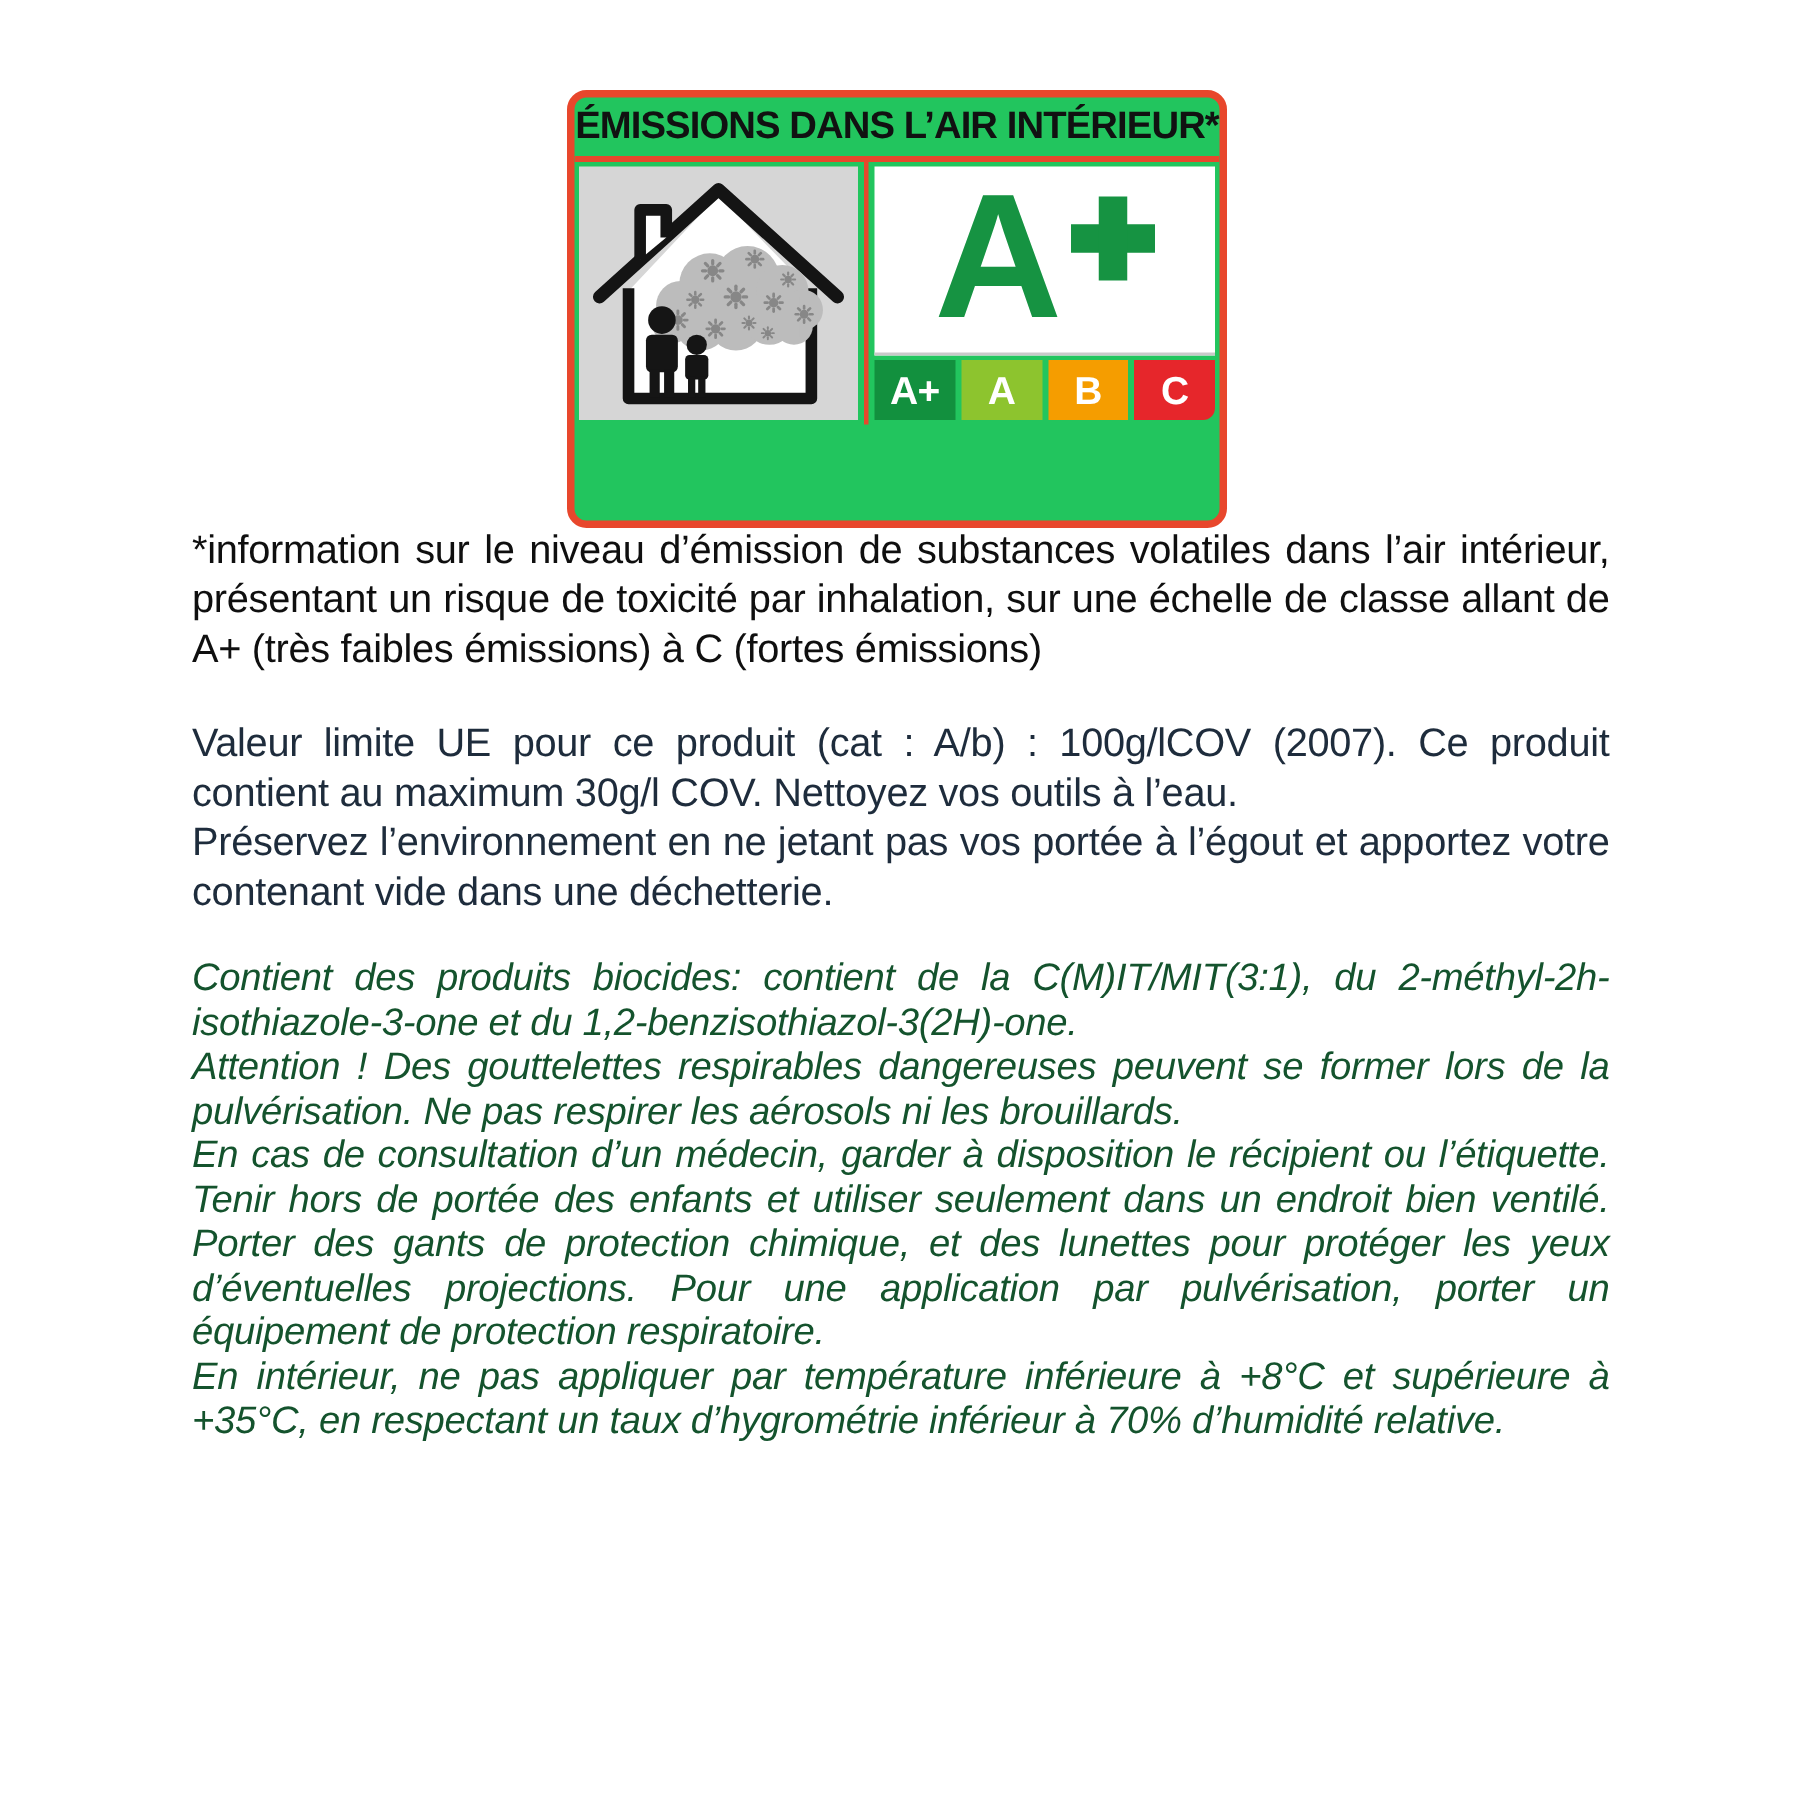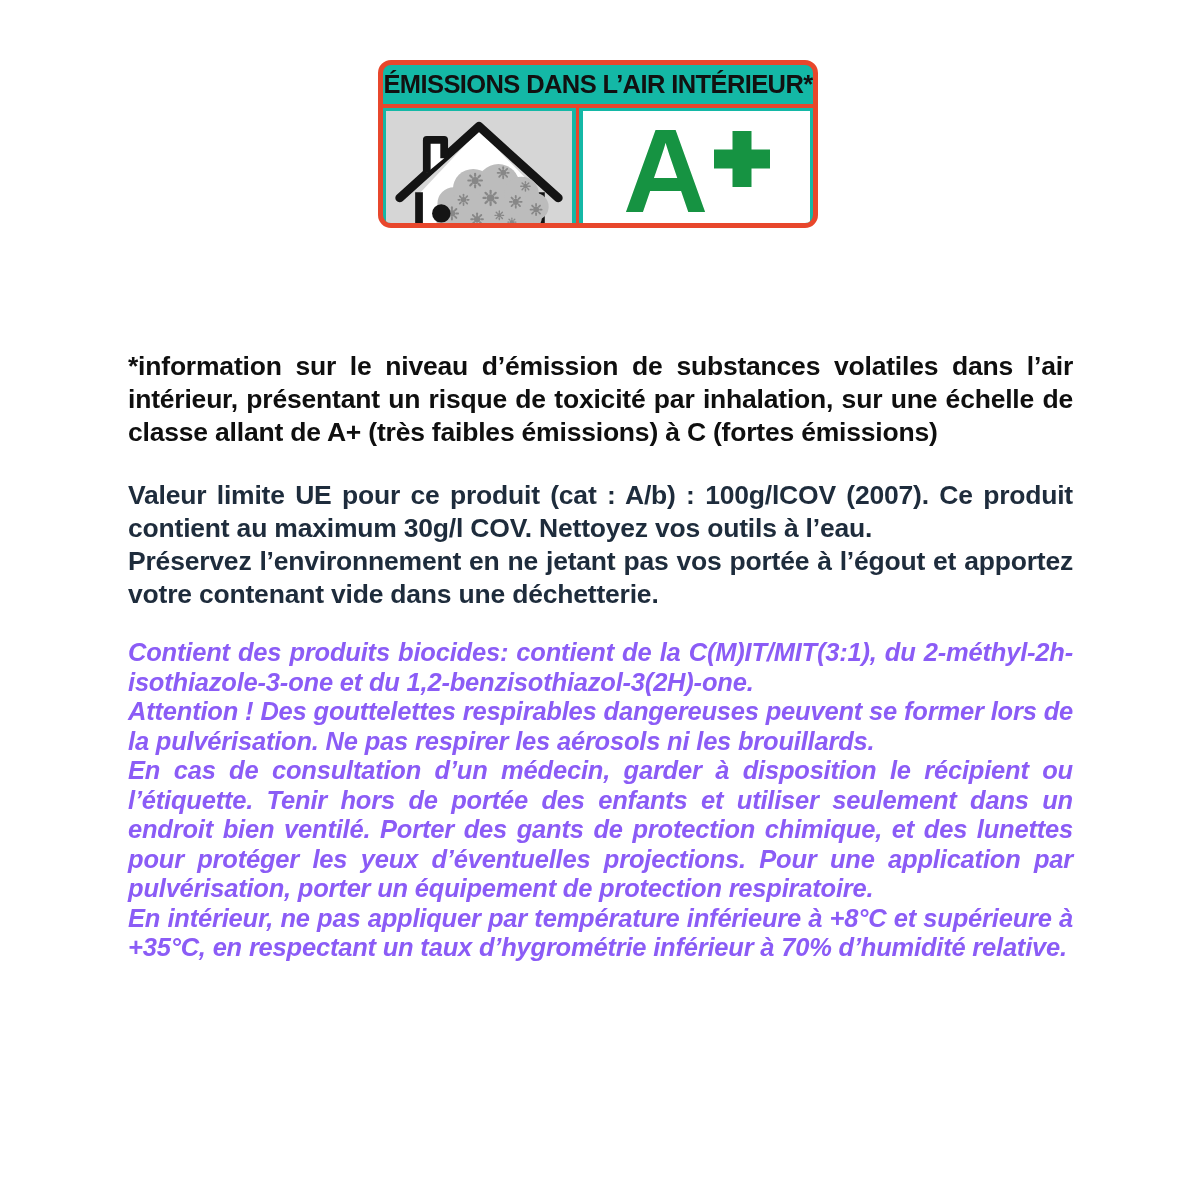--- a/index.html
+++ b/index.html
@@ -5,22 +5,22 @@
   * { box-sizing: border-box; }
   html,body { margin:0; padding:0; }
   body {
     width:1200px; height:1200px; position:relative; background:#ffffff;
     font-family:"Liberation Sans", sans-serif;
     -webkit-font-smoothing:antialiased;
   }
 
   
   .badge {
-    position:absolute; left:378px; top:60px; width:440px; height:168px;
-    border:5px solid #e8472c; border-radius:13px; background:#14b8a6; overflow:hidden;
+    position:absolute; left:378px; top:60px; width:440px; height:292px;
+    border:5px solid #e8472c; border-radius:13px; background:#22c55e; overflow:hidden;
   }
   .badge-title {
     height:43px; display:flex; align-items:center; justify-content:center;
     font-weight:700; font-size:25.5px; letter-spacing:-0.6px; color:#111;
     border-bottom:4px solid #e8472c; white-space:nowrap;
   }
   .badge-body { display:flex; height:175px; padding:3px; }
   .panel-house {
     width:186px; background:#d6d6d6;
     display:flex; align-items:center; justify-content:center;
@@ -45,26 +45,26 @@
     color:#fff; font-weight:700; font-size:26px; letter-spacing:-0.5px;
   }
   .cell-0 { background:#12903e; }
   .cell-1 { background:#8dc42e; }
   .cell-2 { background:#f59d00; }
   .cell-3 { background:#e6262b; border-radius:0 0 8px 0; }
 
   
   .text-col {
     position:absolute; left:128px; top:350px; width:945px;
-    text-align:justify; font-weight:700;
+    text-align:justify; font-weight:400;
   }
   .text-col p { margin:0; }
   .note   { color:#0f0f0f; font-size:26.5px; line-height:33px; letter-spacing:-0.2px; }
   .reg    { margin-top:30px; color:#1e2c3c; font-size:26.5px; line-height:33px; letter-spacing:-0.2px; }
-  .safety { margin-top:27px; color:#8b5cf6; font-style:italic; font-size:25.5px; line-height:29.5px; letter-spacing:-0.2px; }
+  .safety { margin-top:27px; color:#14532d; font-style:italic; font-size:25.5px; line-height:29.5px; letter-spacing:-0.2px; }
 </style>
 </head>
 <body>
 
 <div class="badge">
   <div class="badge-title">ÉMISSIONS DANS L’AIR INTÉRIEUR*</div>
   <div class="badge-body">
 
     <div class="panel-house">
       <svg width="178" height="168" viewBox="0 0 184 172">

